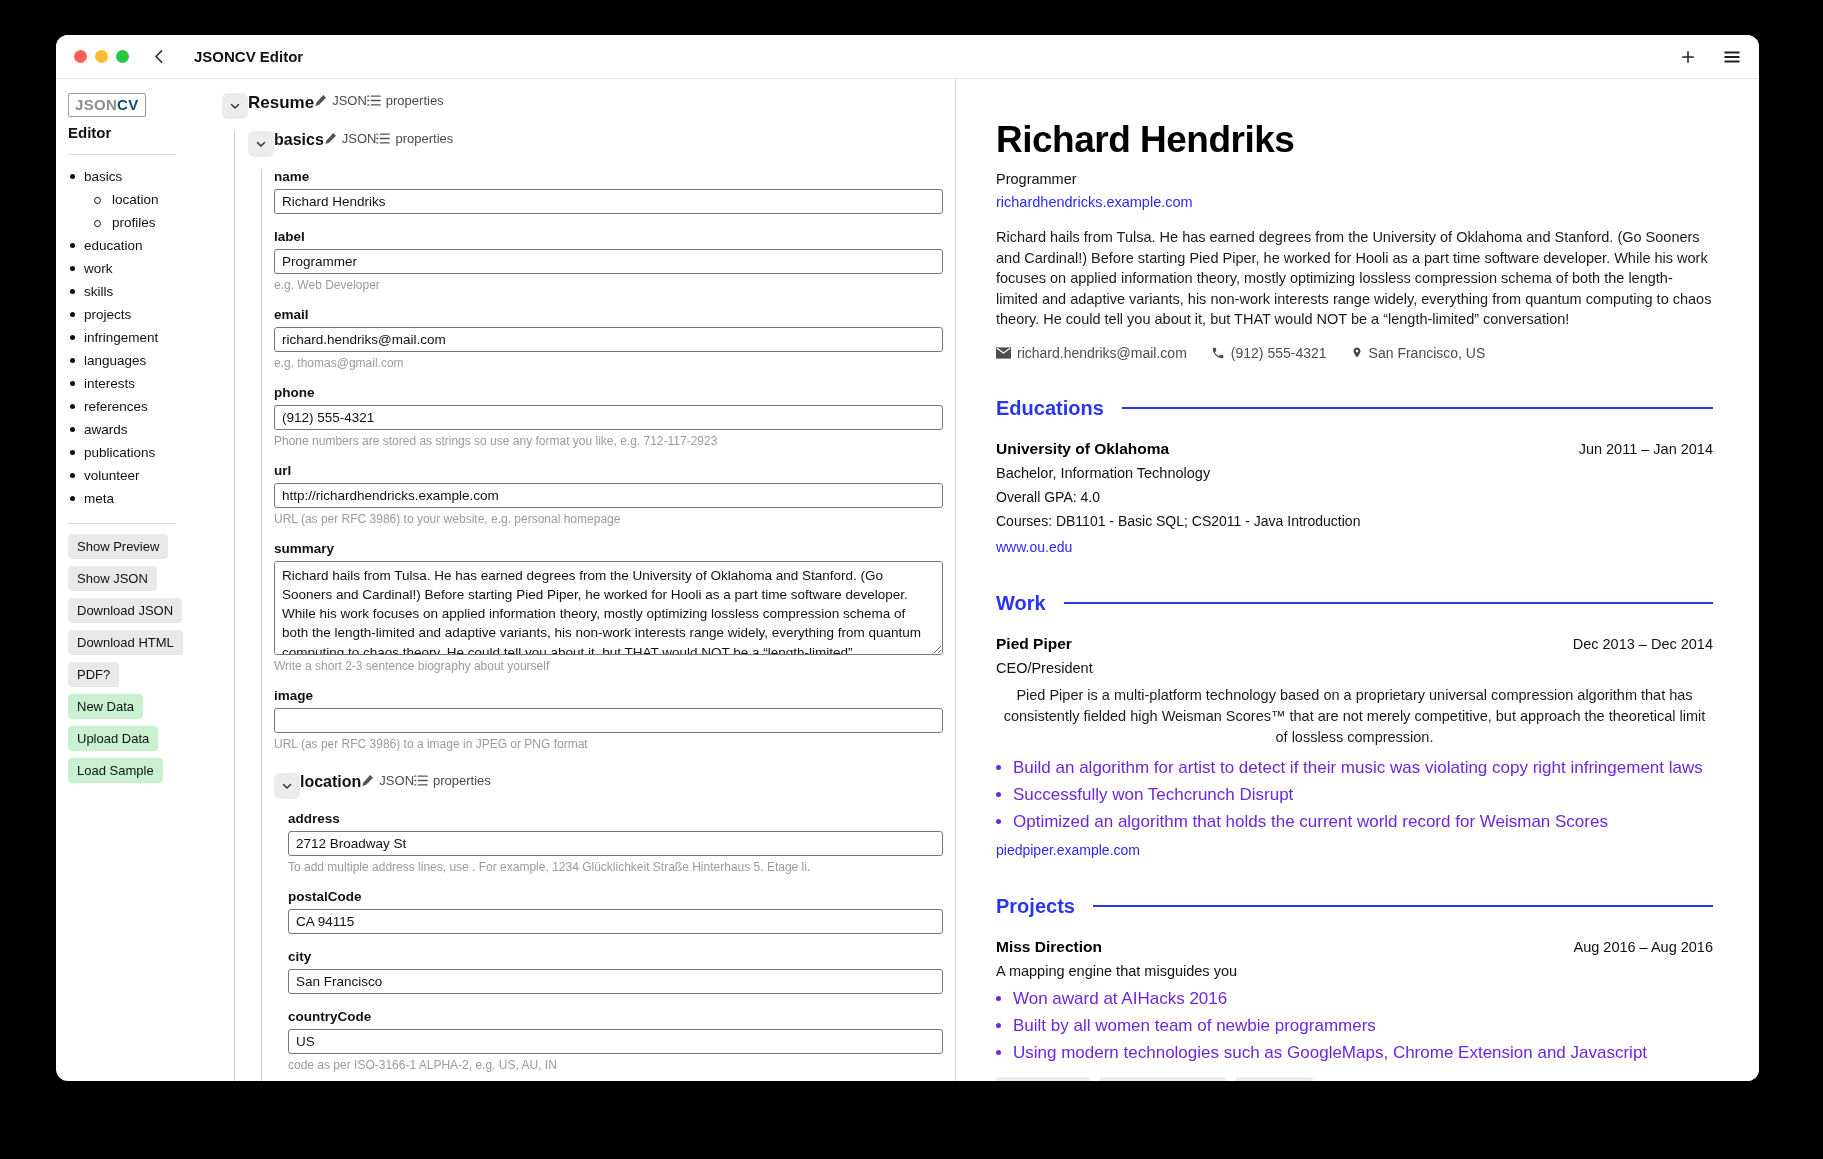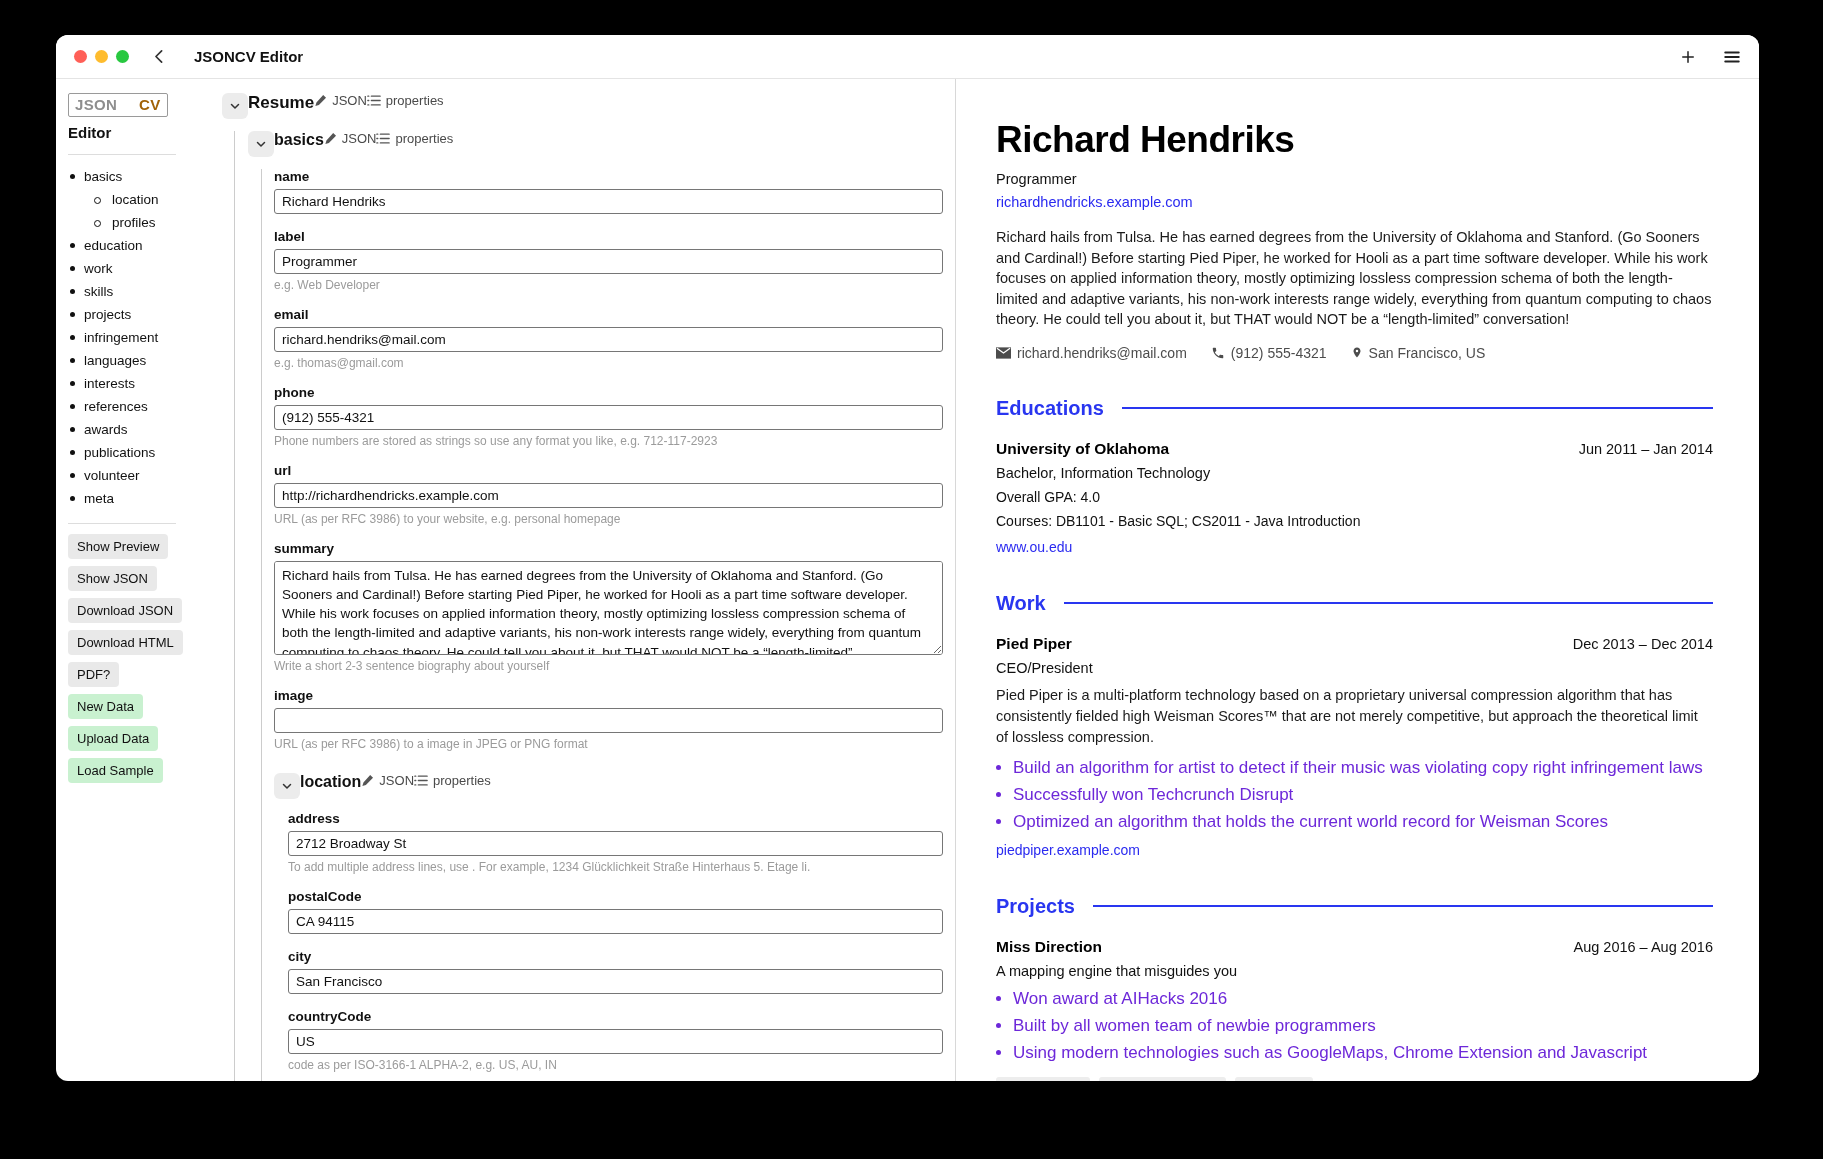--- a/index.html
+++ b/index.html
@@ -14,21 +14,21 @@
   .tb-back { margin-left:22px; display:flex; align-items:center; color:#333; cursor:pointer; }
   .tb-title { margin-left:26px; font-size:15px; font-weight:700; color:#111; }
   .tb-spacer { flex:1; }
   .tb-icon { margin-left:26px; color:#222; display:flex; align-items:center; cursor:pointer; }
 
   .app { flex:1; display:flex; overflow:hidden; }
 
   
   .sidebar { width:132px; flex-shrink:0; padding:14px 0 0 12px; overflow:hidden; }
   .logo-box { display:inline-block; border:1px solid #9a9a9a; border-radius:2px; padding:2px 6px 3px 6px; font-size:15px; font-weight:700; letter-spacing:.3px; }
-  .logo-json { color:#8e8e8e; } .logo-cv { color:#a16207;padding-left:22px; }
+  .logo-json { color:#8e8e8e; } .logo-cv { color:#0c4a6e; }
   .logo-sub { font-weight:700; font-size:15px; margin-top:7px; color:#111; }
   .side-div { border:none; border-top:1px solid #ddd; margin:13px 12px 10px 0; }
   .nav { list-style:none; }
   .nav li { position:relative; font-size:13.5px; color:#111; line-height:23px; padding-left:16px; cursor:pointer; }
   .nav li.lvl1::before { content:""; position:absolute; left:2px; top:9px; width:5px; height:5px; border-radius:50%; background:#111; }
   .nav li.lvl2 { padding-left:44px; }
   .nav li.lvl2::before { content:""; position:absolute; left:26px; top:9px; width:5px; height:5px; border-radius:50%; border:1.4px solid #111; background:#fff; }
   .side-actions { margin-top:5px; }
   .sbtn { display:block; margin:0 0 7px 0; border:none; background:#e9e9e9; color:#111; font-size:13px; font-family:inherit; padding:5px 9px; border-radius:4px; cursor:pointer; text-align:right; }
   .sbtn.green { background:#c9f1d0; }
@@ -62,21 +62,21 @@
   .pv-section { margin-top:36px; }
   .pv-sec-head { display:flex; align-items:center; gap:18px; }
   .pv-sec-title { font-size:20px; font-weight:700; color:#2936f0; }
   .pv-sec-rule { flex:1; height:2px; background:#2936f0; }
   .pv-entry { margin-top:20px; }
   .pv-entry-head { display:flex; justify-content:space-between; align-items:baseline; }
   .pv-entry-name { font-size:15.5px; font-weight:700; color:#000; }
   .pv-entry-dates { font-size:14.5px; color:#111; }
   .pv-entry-sub { font-size:14.5px; color:#111; margin-top:7px; }
   .pv-line { font-size:14px; color:#111; margin-top:8px; }
-  .pv-desc { font-size:14.5px; color:#1b1b1b; line-height:1.45; margin-top:9px; }
+  .pv-desc { font-size:14.5px; color:#1b1b1b; line-height:1.45; margin-top:9px;text-align:center; }
   .pv-bullets { margin:10px 0 0 17px; }
   .pv-bullets li { font-size:17px; color:#6d28d9; margin-top:7px; }
   .pv-entry-link { display:inline-block; margin-top:10px; font-size:14px; }
   .pv-tags { display:flex; gap:9px; margin-top:14px; }
   .pv-tag { background:#ededed; color:#555; font-size:13px; padding:4px 10px; border-radius:3px;text-align:center; }
 </style>
 </head>
 <body>
 
 <div class="window">

